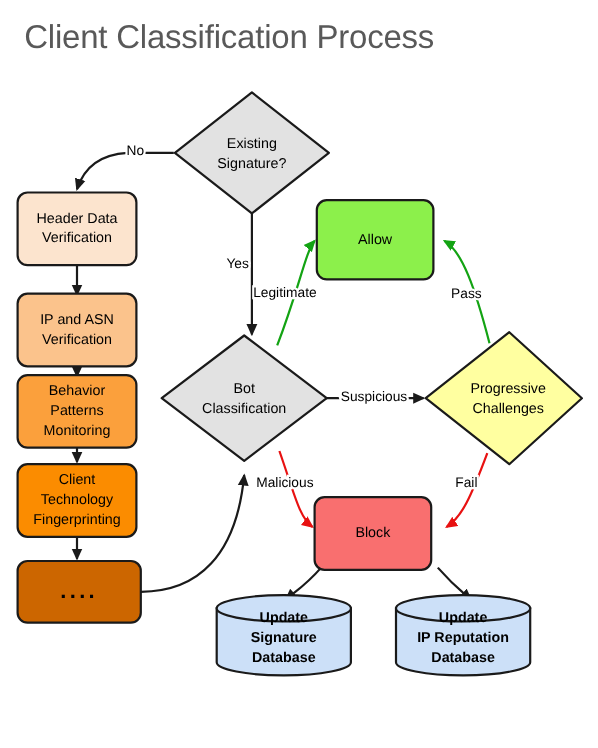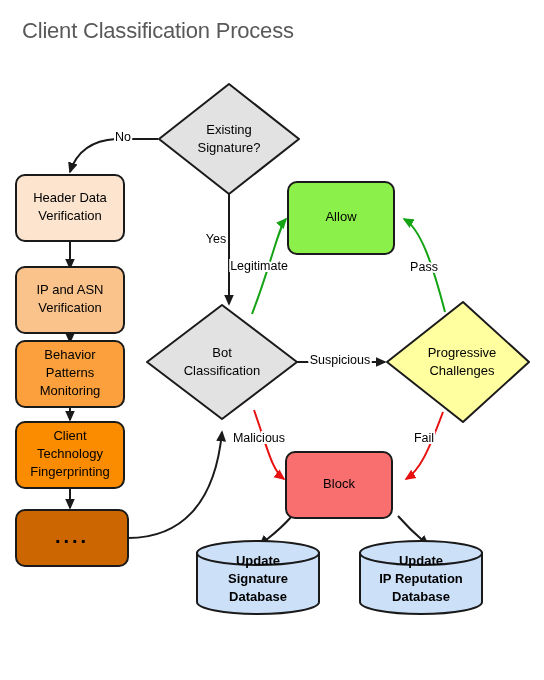--- a/index.html
+++ b/index.html
@@ -17,21 +17,21 @@
     position: relative;
     width: 544px;
     height: 680px;
     background: #ffffff;
   }
   .page-title {
     position: absolute;
     left: 22px;
     top: 18px;
     font-family: "Liberation Sans", sans-serif;
-    font-size: 22px;
+    font-size: 30px;
     font-weight: 400;
     color: #595959;
     letter-spacing: -0.2px;
     white-space: nowrap;
   }
   svg.flow {
     position: absolute;
     left: 0;
     top: 0;
     width: 544px;

